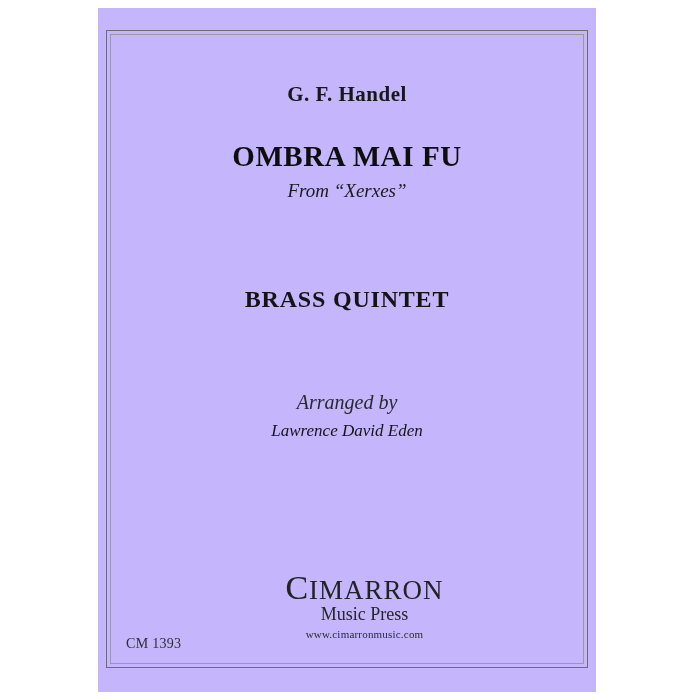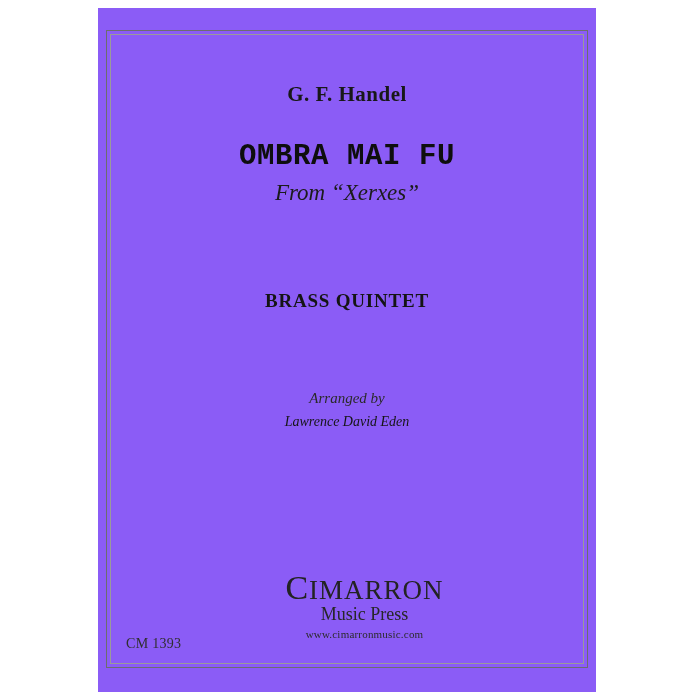--- a/index.html
+++ b/index.html
@@ -21,21 +21,21 @@
     background: #ffffff;
   }
 
   
   #sheet {
     position: absolute;
     left: 98px;
     top: 8px;
     width: 498px;
     height: 684px;
-    background: #8b5cf6;
+    background: #c4b5fd;
     box-sizing: border-box;
   }
 
   
   #border-outer {
     position: absolute;
     left: 8px;
     top: 22px;
     right: 8px;
     bottom: 24px;
@@ -66,57 +66,57 @@
     margin-top: 48px;
     font-family: "Liberation Serif", serif;
     font-weight: bold;
     font-size: 21px;
     letter-spacing: 0.5px;
     color: #181818;
   }
 
   .title {
     margin-top: 33px;
-    font-family: Liberation Mono, monospace;
+    font-family: Liberation Serif, serif;
     font-weight: bold;
     font-size: 29px;
     letter-spacing: 0.6px;
     color: #0e0e0e;
   }
 
   .subtitle {
     margin-top: 7px;
     font-family: "Liberation Serif", serif;
     font-style: italic;
-    font-size: 23px;
+    font-size: 19px;
     color: #1b1b1b;
   }
 
   .ensemble {
     margin-top: 84px;
     font-family: "Liberation Serif", serif;
     font-weight: bold;
-    font-size: 19px;
+    font-size: 24px;
     letter-spacing: 0.8px;
     color: #141414;
   }
 
   .arranged-label {
     margin-top: 78px;
     font-family: "Liberation Serif", serif;
     font-style: italic;
-    font-size: 15px;
+    font-size: 20px;
     color: #2a2a2a;
   }
 
   .arranger {
     margin-top: 7px;
     font-family: "Liberation Serif", serif;
     font-style: italic;
-    font-size: 14px;
+    font-size: 17px;
     color: #151515;
   }
 
   
   .publisher {
     position: absolute;
     left: 0;
     right: 0;
     bottom: 24px;
     text-align: center;

